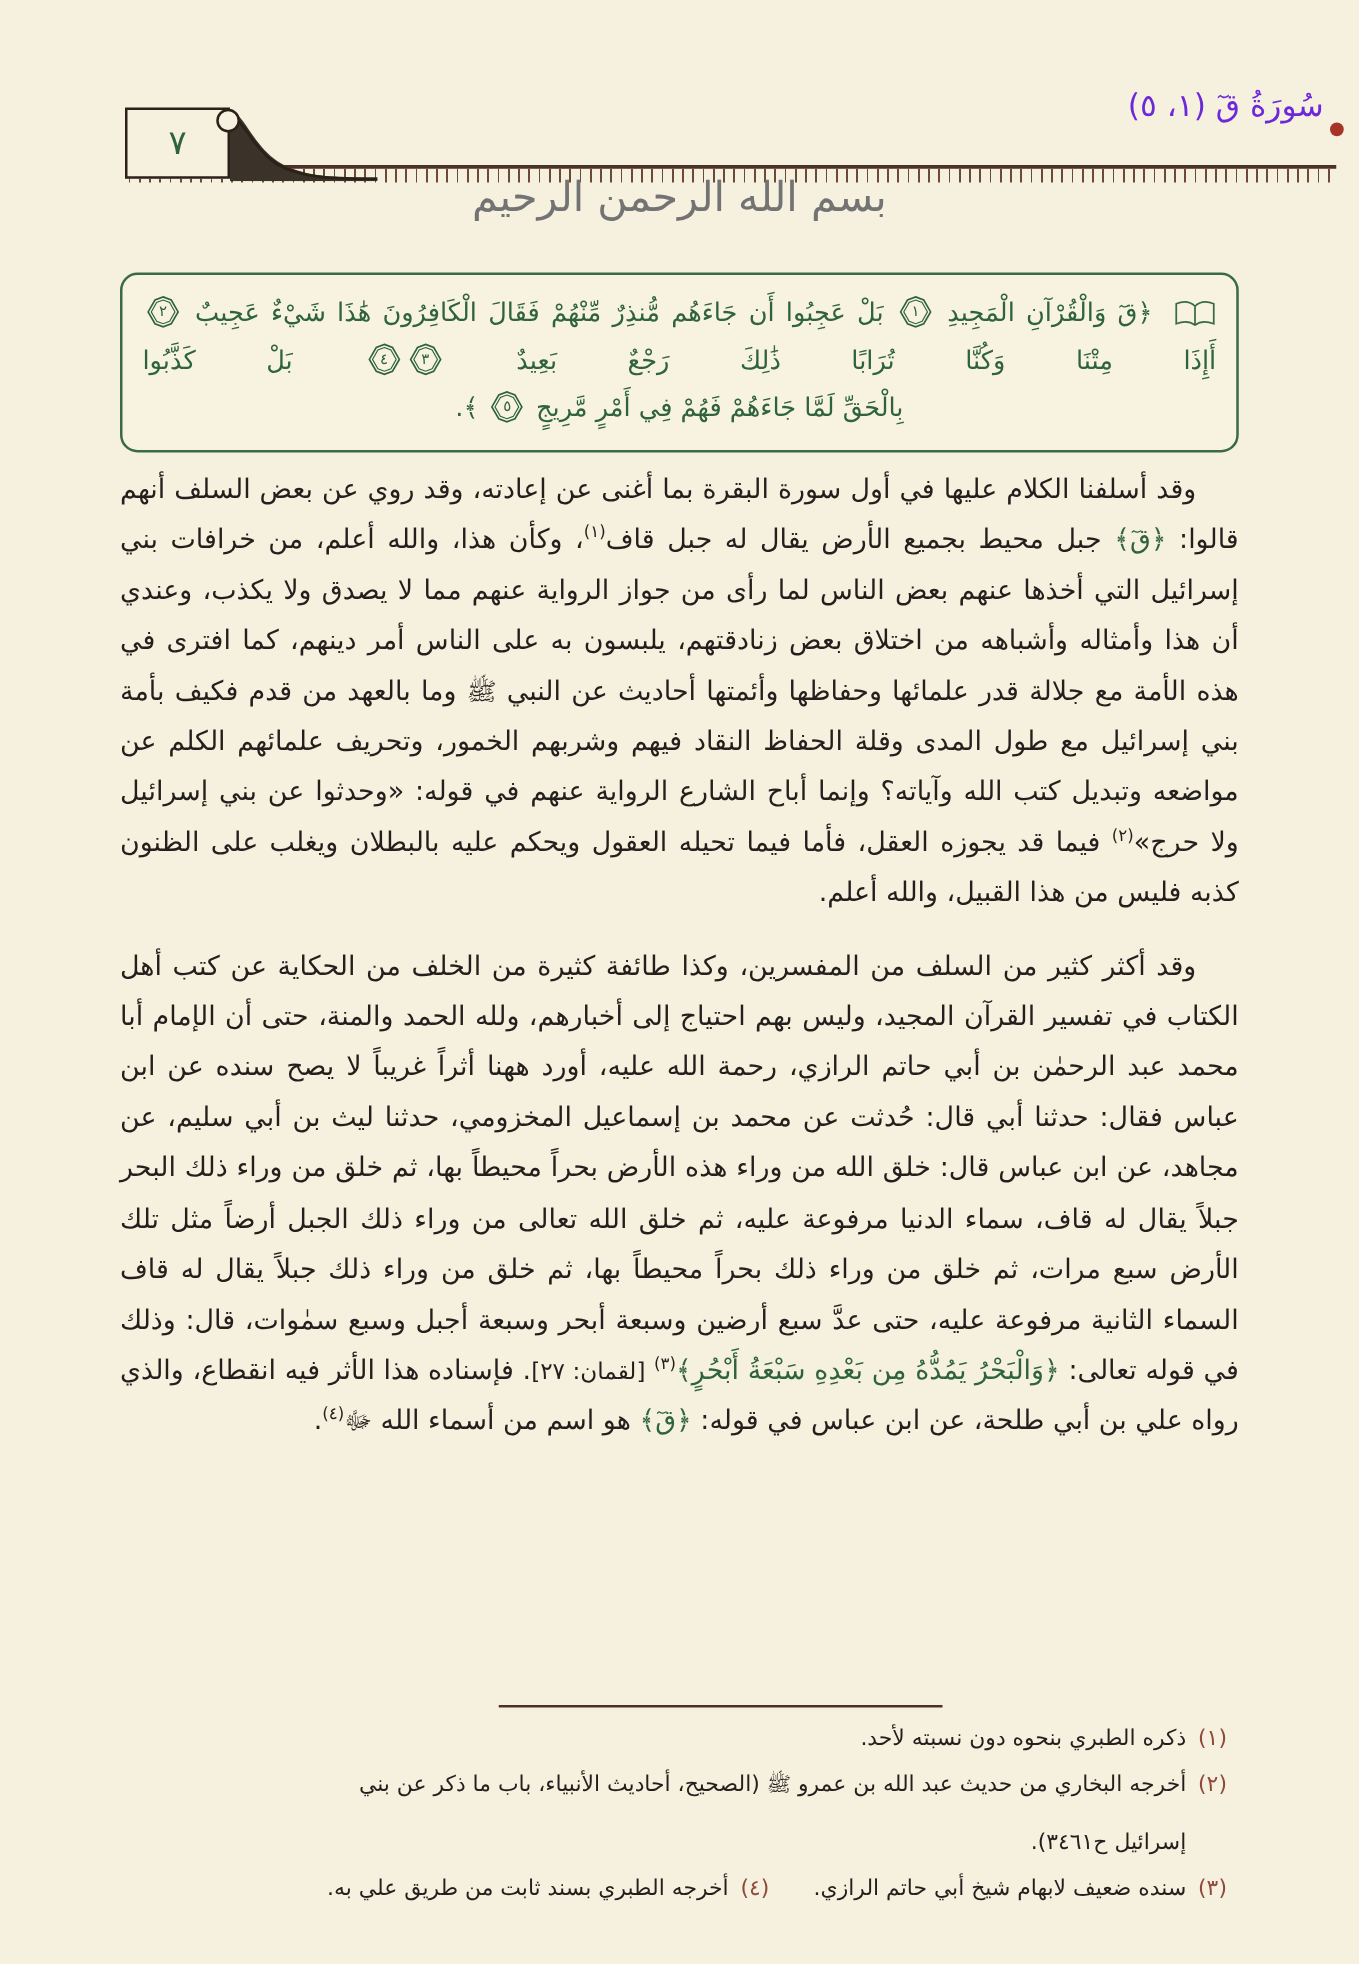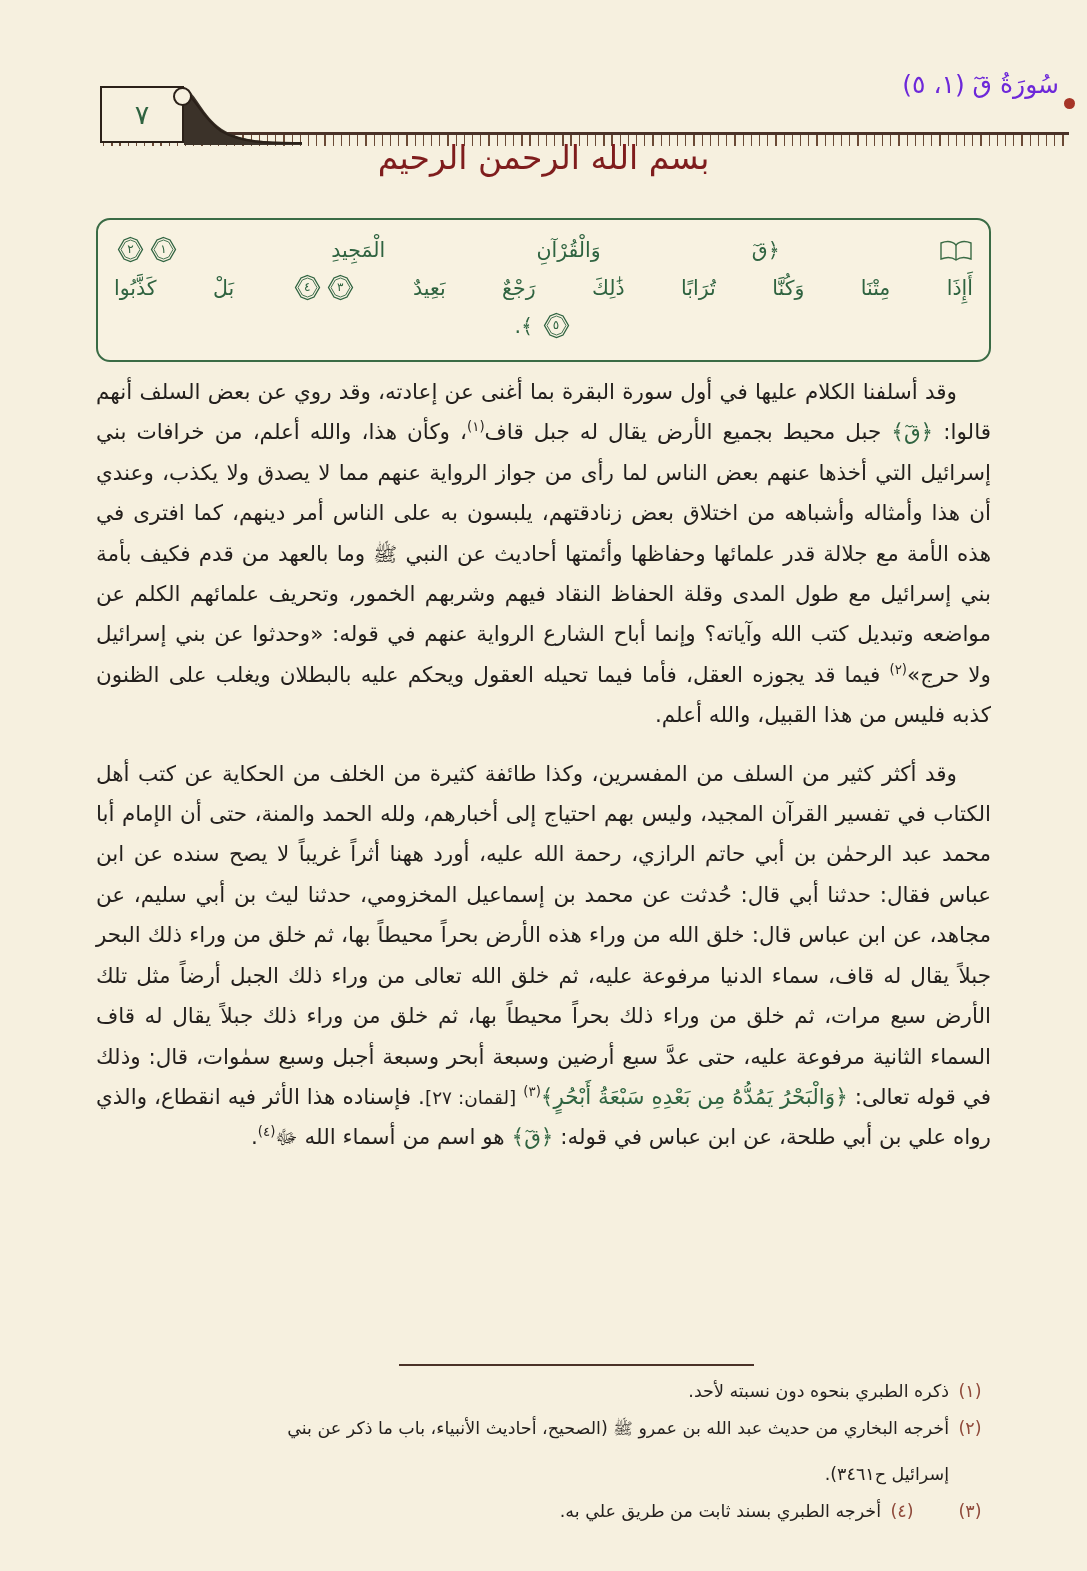--- a/index.html
+++ b/index.html
@@ -119,21 +119,21 @@
   }
 
   
   .basmala {
     position: absolute;
     top: 138px;
     right: 0;
     left: 0;
     text-align: center;
     font-size: 33px;
-    color: #7f1d1d;
+    color: #737373;
     font-family: "DejaVu Sans", "Liberation Sans", sans-serif;
     direction: rtl;
   }
 
   
   .quran-box {
     position: absolute;
     top: 218px;
     right: 96px;
     left: 96px;
@@ -303,32 +303,32 @@
 
   <div class="quran-box">
     <div class="quran-line">
       <svg class="book-icon" width="34" height="22" viewBox="0 0 34 22">
         <path d="M17,5 C13,1 7,1 2,3 L2,19 C7,17 13,17 17,20 C21,17 27,17 32,19 L32,3 C27,1 21,1 17,5 Z" fill="none" stroke="#3a6b45" stroke-width="1.4"></path>
         <path d="M17,5 L17,20" fill="none" stroke="#3a6b45" stroke-width="1.4"></path>
       </svg>
     <span> ﴿قٓ وَالْقُرْآنِ الْمَجِيدِ </span><span class="ayah-mark"><svg width="27" height="27" viewBox="0 0 27 27" style="position:absolute;inset:0">
             <polygon points="13.5,1.5 20,4 25.5,13.5 20,23 13.5,25.5 7,23 1.5,13.5 7,4" fill="none" stroke="#2f6340" stroke-width="1.3"></polygon>
             <polygon points="13.5,4 18.7,6 23,13.5 18.7,21 13.5,23 8.3,21 4,13.5 8.3,6" fill="none" stroke="#2f6340" stroke-width="0.9"></polygon>
-          </svg><span class="num">١</span></span><span class="ayah-mark"><svg width="27" height="27" viewBox="0 0 27 27" style="position:absolute;inset:0">
+          </svg><span class="num">١</span></span><span> بَلْ عَجِبُوا أَن جَاءَهُم مُّنذِرٌ مِّنْهُمْ فَقَالَ الْكَافِرُونَ هَٰذَا شَيْءٌ عَجِيبٌ </span><span class="ayah-mark"><svg width="27" height="27" viewBox="0 0 27 27" style="position:absolute;inset:0">
             <polygon points="13.5,1.5 20,4 25.5,13.5 20,23 13.5,25.5 7,23 1.5,13.5 7,4" fill="none" stroke="#2f6340" stroke-width="1.3"></polygon>
             <polygon points="13.5,4 18.7,6 23,13.5 18.7,21 13.5,23 8.3,21 4,13.5 8.3,6" fill="none" stroke="#2f6340" stroke-width="0.9"></polygon>
           </svg><span class="num">٢</span></span></div>
     <div class="quran-line"><span> أَإِذَا مِتْنَا وَكُنَّا تُرَابًا ذَٰلِكَ رَجْعٌ بَعِيدٌ </span><span class="ayah-mark"><svg width="27" height="27" viewBox="0 0 27 27" style="position:absolute;inset:0">
             <polygon points="13.5,1.5 20,4 25.5,13.5 20,23 13.5,25.5 7,23 1.5,13.5 7,4" fill="none" stroke="#2f6340" stroke-width="1.3"></polygon>
             <polygon points="13.5,4 18.7,6 23,13.5 18.7,21 13.5,23 8.3,21 4,13.5 8.3,6" fill="none" stroke="#2f6340" stroke-width="0.9"></polygon>
           </svg><span class="num">٣</span></span><span class="ayah-mark"><svg width="27" height="27" viewBox="0 0 27 27" style="position:absolute;inset:0">
             <polygon points="13.5,1.5 20,4 25.5,13.5 20,23 13.5,25.5 7,23 1.5,13.5 7,4" fill="none" stroke="#2f6340" stroke-width="1.3"></polygon>
             <polygon points="13.5,4 18.7,6 23,13.5 18.7,21 13.5,23 8.3,21 4,13.5 8.3,6" fill="none" stroke="#2f6340" stroke-width="0.9"></polygon>
           </svg><span class="num">٤</span></span><span> بَلْ كَذَّبُوا </span></div>
-    <div class="quran-line last"><span class="ayah-mark"><svg width="27" height="27" viewBox="0 0 27 27" style="position:absolute;inset:0">
+    <div class="quran-line last"><span> بِالْحَقِّ لَمَّا جَاءَهُمْ فَهُمْ فِي أَمْرٍ مَّرِيجٍ </span><span class="ayah-mark"><svg width="27" height="27" viewBox="0 0 27 27" style="position:absolute;inset:0">
             <polygon points="13.5,1.5 20,4 25.5,13.5 20,23 13.5,25.5 7,23 1.5,13.5 7,4" fill="none" stroke="#2f6340" stroke-width="1.3"></polygon>
             <polygon points="13.5,4 18.7,6 23,13.5 18.7,21 13.5,23 8.3,21 4,13.5 8.3,6" fill="none" stroke="#2f6340" stroke-width="0.9"></polygon>
           </svg><span class="num">٥</span></span><span> ﴾. </span></div>
   </div>
 
   <div class="body-text">
     <p class="para">وقد أسلفنا الكلام عليها في أول سورة البقرة بما أغنى عن إعادته، وقد روي عن بعض السلف أنهم قالوا: <span class="quran-inline">﴿قٓ﴾</span> جبل محيط بجميع الأرض يقال له جبل قاف<sup class="fn">(١)</sup>، وكأن هذا، والله أعلم، من خرافات بني إسرائيل التي أخذها عنهم بعض الناس لما رأى من جواز الرواية عنهم مما لا يصدق ولا يكذب، وعندي أن هذا وأمثاله وأشباهه من اختلاق بعض زنادقتهم، يلبسون به على الناس أمر دينهم، كما افترى في هذه الأمة مع جلالة قدر علمائها وحفاظها وأئمتها أحاديث عن النبي <span class="honorific">ﷺ</span> وما بالعهد من قدم فكيف بأمة بني إسرائيل مع طول المدى وقلة الحفاظ النقاد فيهم وشربهم الخمور، وتحريف علمائهم الكلم عن مواضعه وتبديل كتب الله وآياته؟ وإنما أباح الشارع الرواية عنهم في قوله: «وحدثوا عن بني إسرائيل ولا حرج»<sup class="fn">(٢)</sup> فيما قد يجوزه العقل، فأما فيما تحيله العقول ويحكم عليه بالبطلان ويغلب على الظنون كذبه فليس من هذا القبيل، والله أعلم.</p>
     <p class="para">وقد أكثر كثير من السلف من المفسرين، وكذا طائفة كثيرة من الخلف من الحكاية عن كتب أهل الكتاب في تفسير القرآن المجيد، وليس بهم احتياج إلى أخبارهم، ولله الحمد والمنة، حتى أن الإمام أبا محمد عبد الرحمٰن بن أبي حاتم الرازي، رحمة الله عليه، أورد ههنا أثراً غريباً لا يصح سنده عن ابن عباس فقال: حدثنا أبي قال: حُدثت عن محمد بن إسماعيل المخزومي، حدثنا ليث بن أبي سليم، عن مجاهد، عن ابن عباس قال: خلق الله من وراء هذه الأرض بحراً محيطاً بها، ثم خلق من وراء ذلك البحر جبلاً يقال له قاف، سماء الدنيا مرفوعة عليه، ثم خلق الله تعالى من وراء ذلك الجبل أرضاً مثل تلك الأرض سبع مرات، ثم خلق من وراء ذلك بحراً محيطاً بها، ثم خلق من وراء ذلك جبلاً يقال له قاف السماء الثانية مرفوعة عليه، حتى عدَّ سبع أرضين وسبعة أبحر وسبعة أجبل وسبع سمٰوات، قال: وذلك في قوله تعالى: <span class="quran-inline">﴿وَالْبَحْرُ يَمُدُّهُ مِن بَعْدِهِ سَبْعَةُ أَبْحُرٍ﴾</span><sup class="fn">(٣)</sup> <span class="srcref">[لقمان: ٢٧]</span>. فإسناده هذا الأثر فيه انقطاع، والذي رواه علي بن أبي طلحة، عن ابن عباس في قوله: <span class="quran-inline">﴿قٓ﴾</span> هو اسم من أسماء الله <span class="honorific">ﷻ</span><sup class="fn">(٤)</sup>.</p>
   </div>
 
@@ -343,20 +343,21 @@
     <div class="fn-row">
       <span class="fn-num">(٢)</span>
       <span class="fn-text">أخرجه البخاري من حديث عبد الله بن عمرو <span class="honorific">ﷺ</span> (الصحيح، أحاديث الأنبياء، باب ما ذكر عن بني</span>
     </div>
     <div class="fn-cont">إسرائيل ح٣٤٦١).</div>
 
     <div class="fn-row">
       <div class="fn-inline-group">
         <div class="fn-sub">
           <span class="fn-num">(٣)</span>
+          <span class="fn-text">سنده ضعيف لابهام شيخ أبي حاتم الرازي.</span>
         </div>
         <div class="fn-sub">
           <span class="fn-num">(٤)</span>
           <span class="fn-text">أخرجه الطبري بسند ثابت من طريق علي به.</span>
         </div>
       </div>
     </div>
   </div>
 
 </div>

